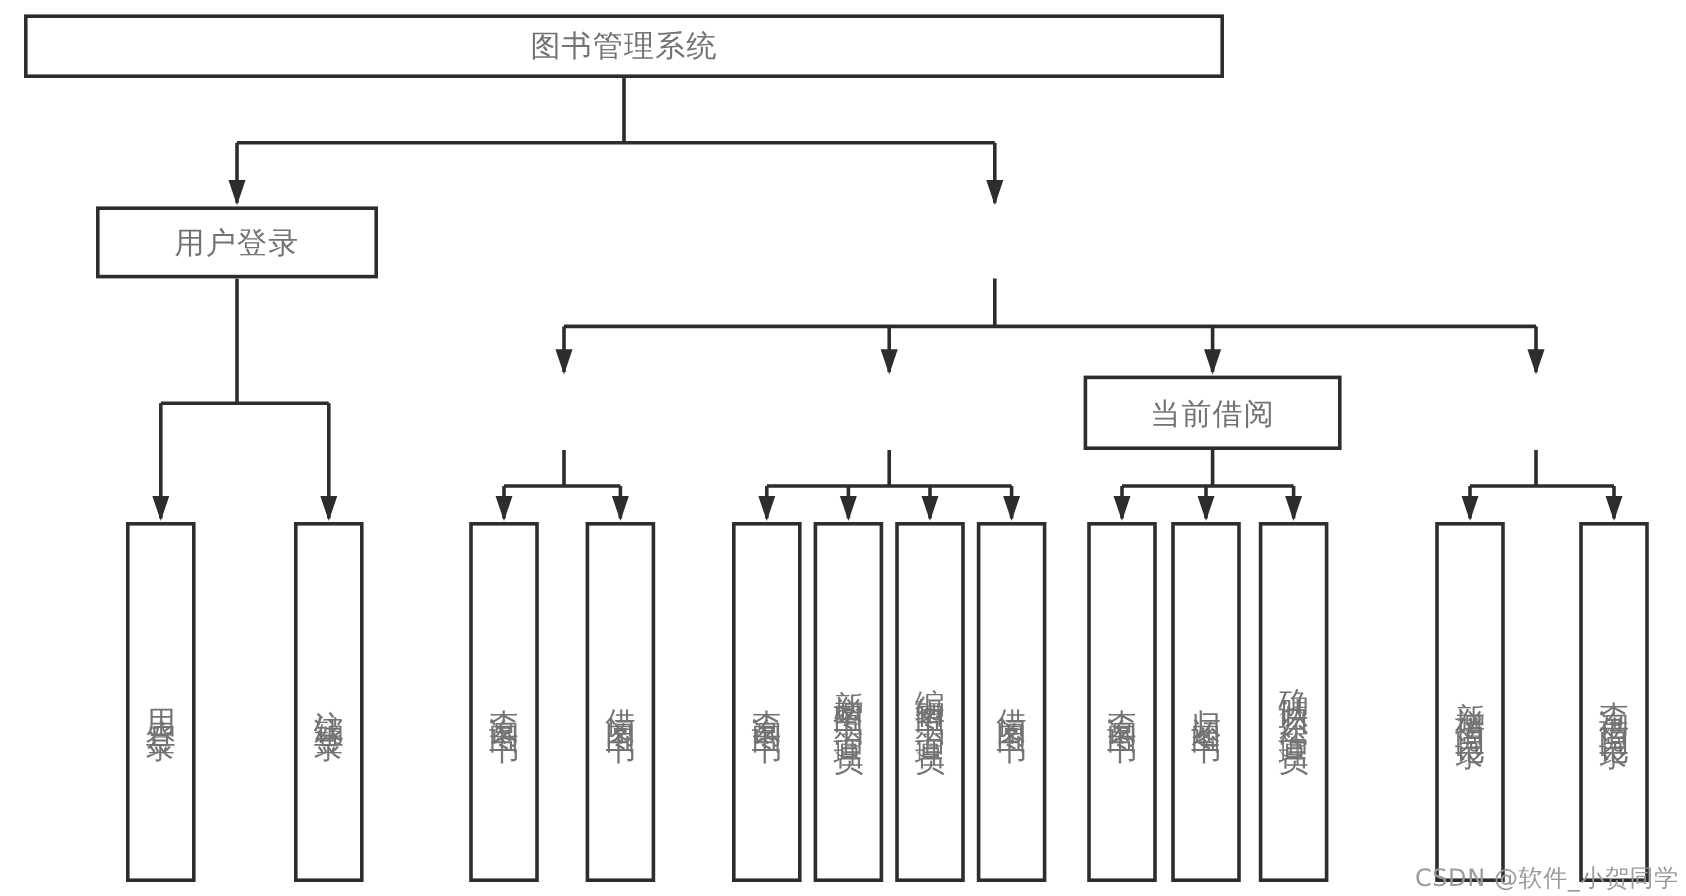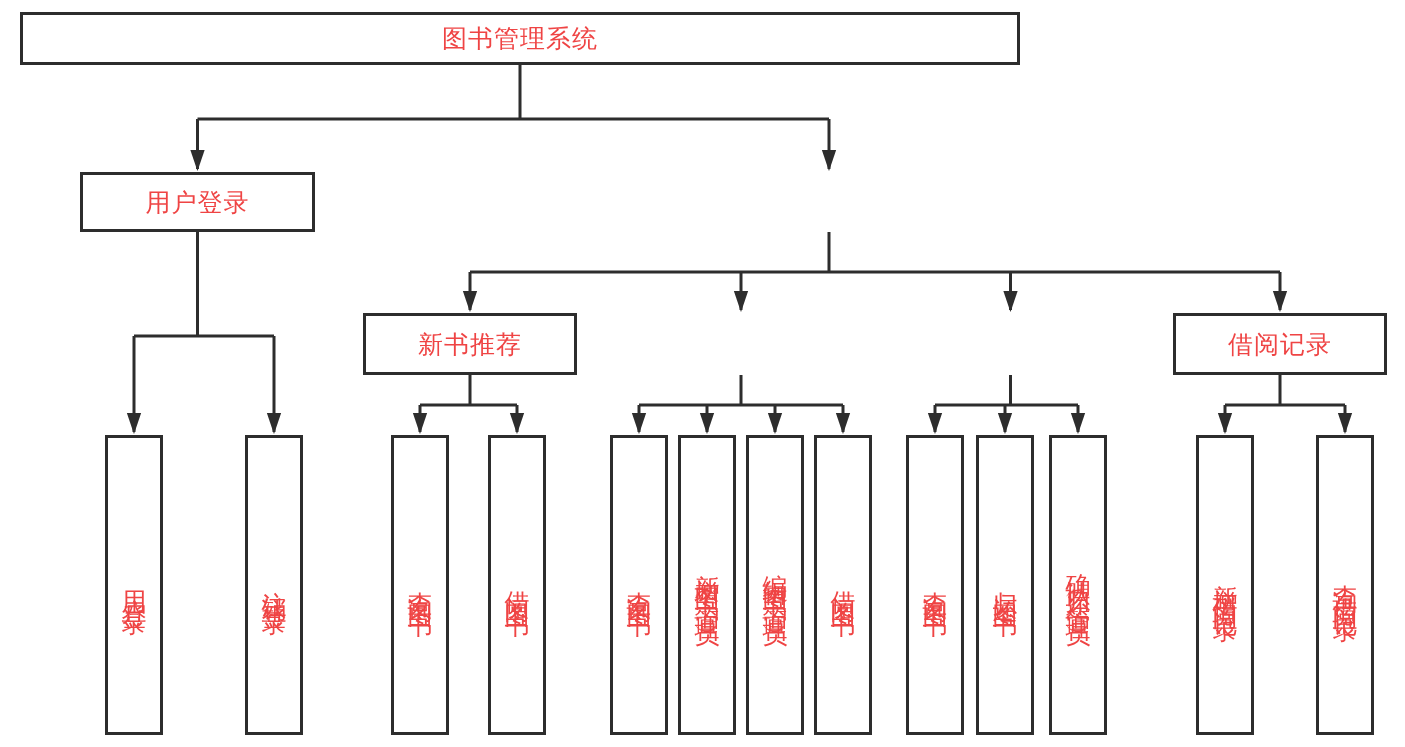--- a/index.html
+++ b/index.html
@@ -12,21 +12,21 @@
   }
   .wires{position:absolute;left:0;top:0;z-index:1;}
   .box{
     position:absolute;
     box-sizing:border-box;
     background:#ffffff;
     border:3px solid #2d2d2d;
     display:flex;
     align-items:center;
     justify-content:center;
-    color:#ef4444;
+    color:#737373;
     font-size:25px;
     letter-spacing:1px;
     z-index:2;
     white-space:nowrap;
   }
   .box.v{
     writing-mode:vertical-rl;
     text-orientation:mixed;
     letter-spacing:7px;
     line-height:1;
@@ -83,34 +83,34 @@
       <line x1="1078" y1="405" x2="1078" y2="432" marker-end="url(#ah)"></line>
       <line x1="1225" y1="405" x2="1225" y2="432" marker-end="url(#ah)"></line>
       <line x1="1345" y1="405" x2="1345" y2="432" marker-end="url(#ah)"></line>
     </g>
   </svg>
 
   <div class="box" style="left:20px;top:12px;width:1000px;height:53px">图书管理系统</div>
 
   <div class="box" style="left:80px;top:172px;width:235px;height:60px">用户登录</div>
 
-  <div class="box" style="left:363px;top:313px;width:214px;height:62px">新书推荐</div>
-  <div class="box" style="left:1173px;top:313px;width:214px;height:62px">借阅记录</div>
+  <div class="box" style="left:903px;top:313px;width:215px;height:62px">当前借阅</div>
 
   <div class="box v" style="left:105px;top:435px;width:58px;height:300px">用户登录</div>
   <div class="box v" style="left:245px;top:435px;width:58px;height:300px">注销登录</div>
 
   <div class="box v" style="left:391px;top:435px;width:58px;height:300px">查询图书</div>
   <div class="box v" style="left:488px;top:435px;width:58px;height:300px">借阅图书</div>
 
   <div class="box v" style="left:610px;top:435px;width:58px;height:300px">查询图书</div>
   <div class="box v" style="left:678px;top:435px;width:58px;height:300px">新增图书（管理员）</div>
   <div class="box v" style="left:746px;top:435px;width:58px;height:300px">编辑图书（管理员）</div>
   <div class="box v" style="left:814px;top:435px;width:58px;height:300px">借阅图书</div>
 
   <div class="box v" style="left:906px;top:435px;width:58px;height:300px">查询图书</div>
   <div class="box v" style="left:976px;top:435px;width:58px;height:300px">归还图书</div>
   <div class="box v" style="left:1049px;top:435px;width:58px;height:300px">确认归还（管理员）</div>
 
   <div class="box v" style="left:1196px;top:435px;width:58px;height:300px">新增借阅记录</div>
   <div class="box v" style="left:1316px;top:435px;width:58px;height:300px">查询借阅记录</div>
 
+  <div class="watermark">CSDN @软件_小贺同学</div>
 </div>
 
 </body></html>

